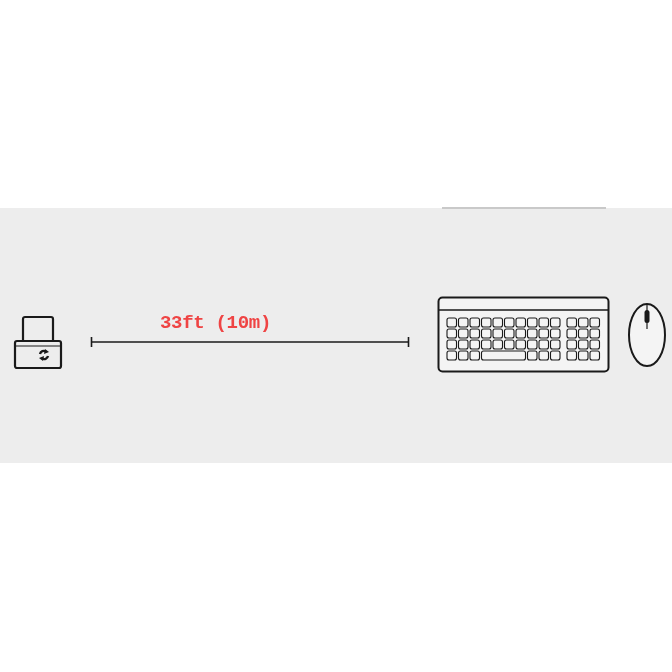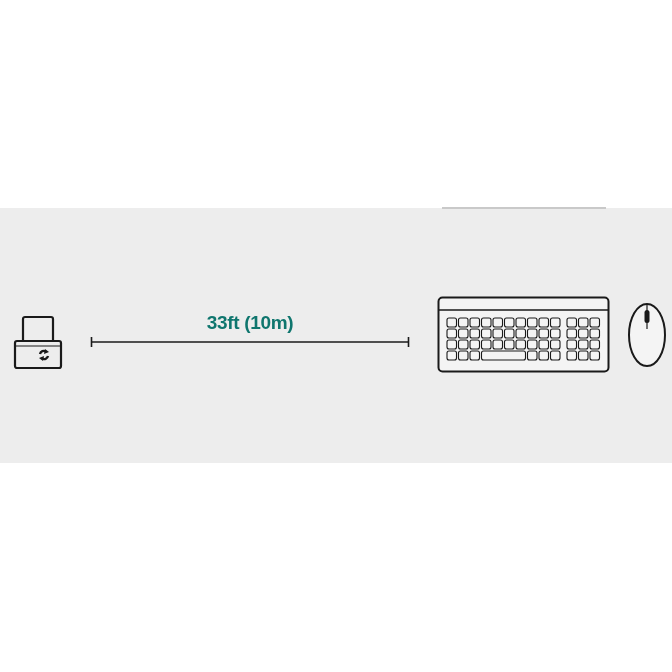--- a/index.html
+++ b/index.html
@@ -1,20 +1,20 @@
 <!DOCTYPE html>
 <html><head>
   <meta charset="utf-8">
   <style>
     html, body { margin: 0; padding: 0; }
     body { width: 672px; height: 672px; background: #ffffff; position: relative; overflow: hidden; font-family: "Liberation Sans", sans-serif; }
     .band { position: absolute; left: 0; top: 208px; width: 672px; height: 255px; background: #ededed; }
     .band-top-line { position: absolute; left: 442px; top: 207px; width: 164px; height: 2px; background: #c9c9c9; }
     .receiver { position: absolute; left: 13px; top: 315px; width: 52px; height: 56px; }
-    .range-label { position: absolute; left: 160px; top: 312px; width: 180px; text-align: center; font-size: 19px; font-weight: 600; color: #0f766e; font-family: Liberation Sans, sans-serif; letter-spacing: -0.3px; }
+    .range-label { position: absolute; left: 160px; top: 312px; width: 180px; text-align: left; font-size: 19px; font-weight: 600; color: #ef4444; font-family: Liberation Mono, monospace; letter-spacing: -0.3px; }
     .range-line { position: absolute; left: 90px; top: 336px; width: 320px; height: 12px; }
     .keyboard { position: absolute; left: 437px; top: 296px; width: 173px; height: 77px; }
     .mouse { position: absolute; left: 627px; top: 302px; width: 42px; height: 66px; }
   </style>
 </head>
 <body>
 
 <div class="band"></div>
 <div class="band-top-line"></div>
 

